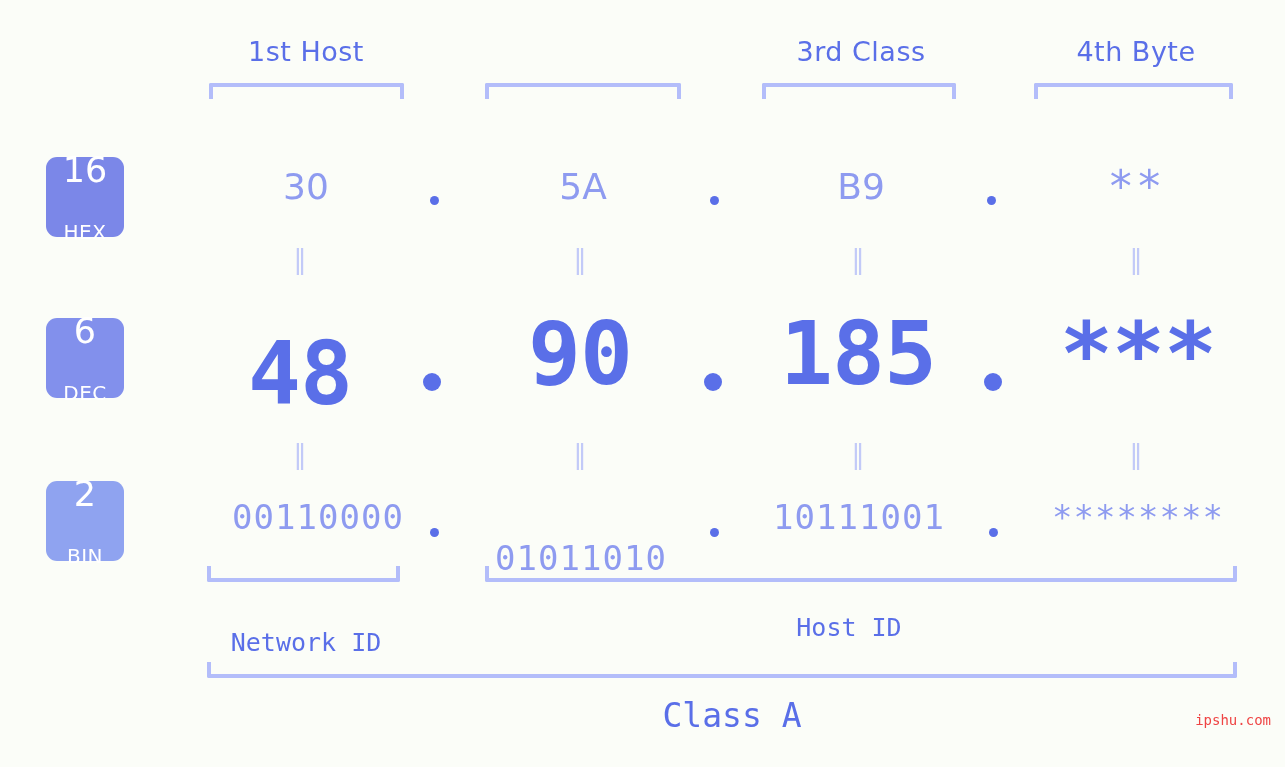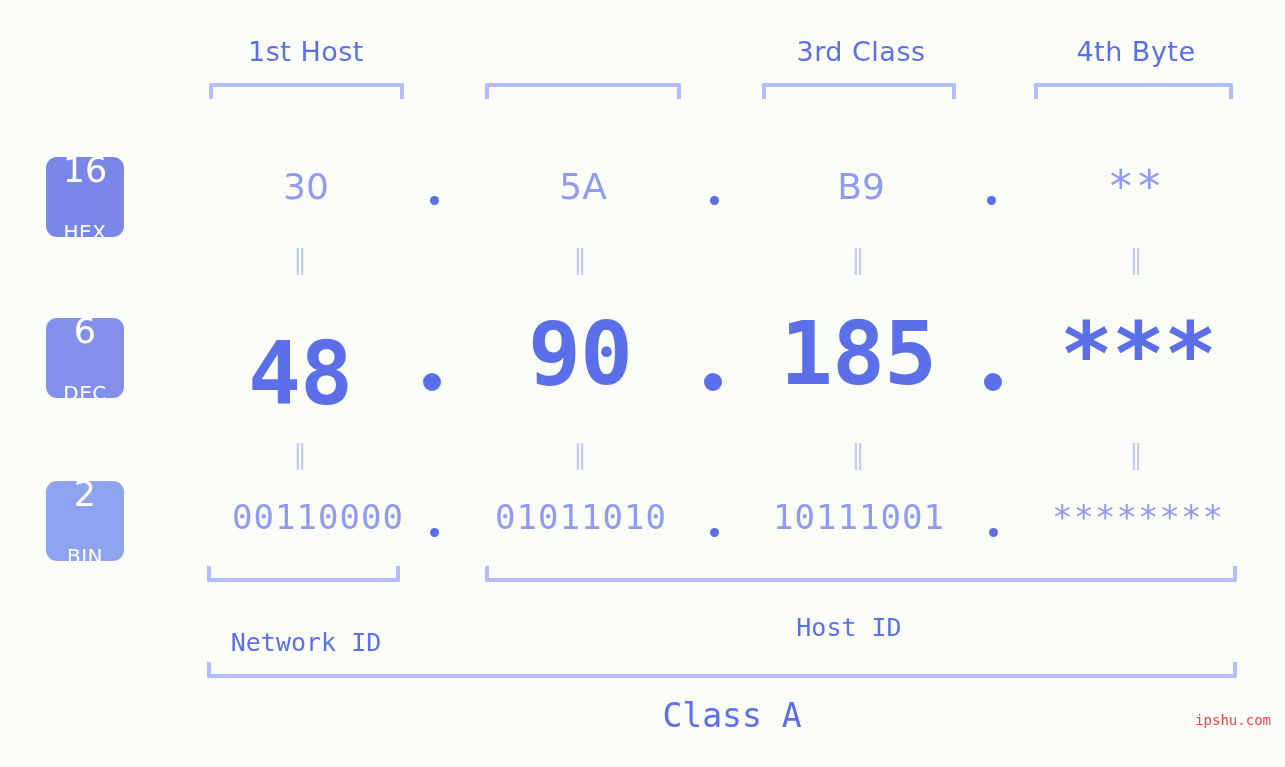--- a/index.html
+++ b/index.html
@@ -232,21 +232,21 @@
   <div class="dot dot-dec" style="left:704px;"></div>
   <div class="dot dot-dec" style="left:984px;"></div>
 
   <div class="eqs" style="left:290px; top:441px;">‖</div>
   <div class="eqs" style="left:570px; top:441px;">‖</div>
   <div class="eqs" style="left:848px; top:441px;">‖</div>
   <div class="eqs" style="left:1126px; top:441px;">‖</div>
 
   <div class="row-bin">
     <div class="cell" style="left:208px; width:220px;">00110000</div>
-    <div class="cell" style="left:471px; width:220px;">01011010</div>
+    <div class="cell" style="left:471px; width:220px;margin-top:41px;">01011010</div>
     <div class="cell" style="left:749px; width:220px;">10111001</div>
     <div class="cell" style="left:1028px; width:220px;">********</div>
   </div>
   <div class="dot dot-bin" style="left:430px;"></div>
   <div class="dot dot-bin" style="left:710px;"></div>
   <div class="dot dot-bin" style="left:989px;"></div>
 
   <div class="bracket-up" style="left:207px; top:566px; width:193px;"></div>
   <div class="bracket-up" style="left:485px; top:566px; width:752px;"></div>
 

